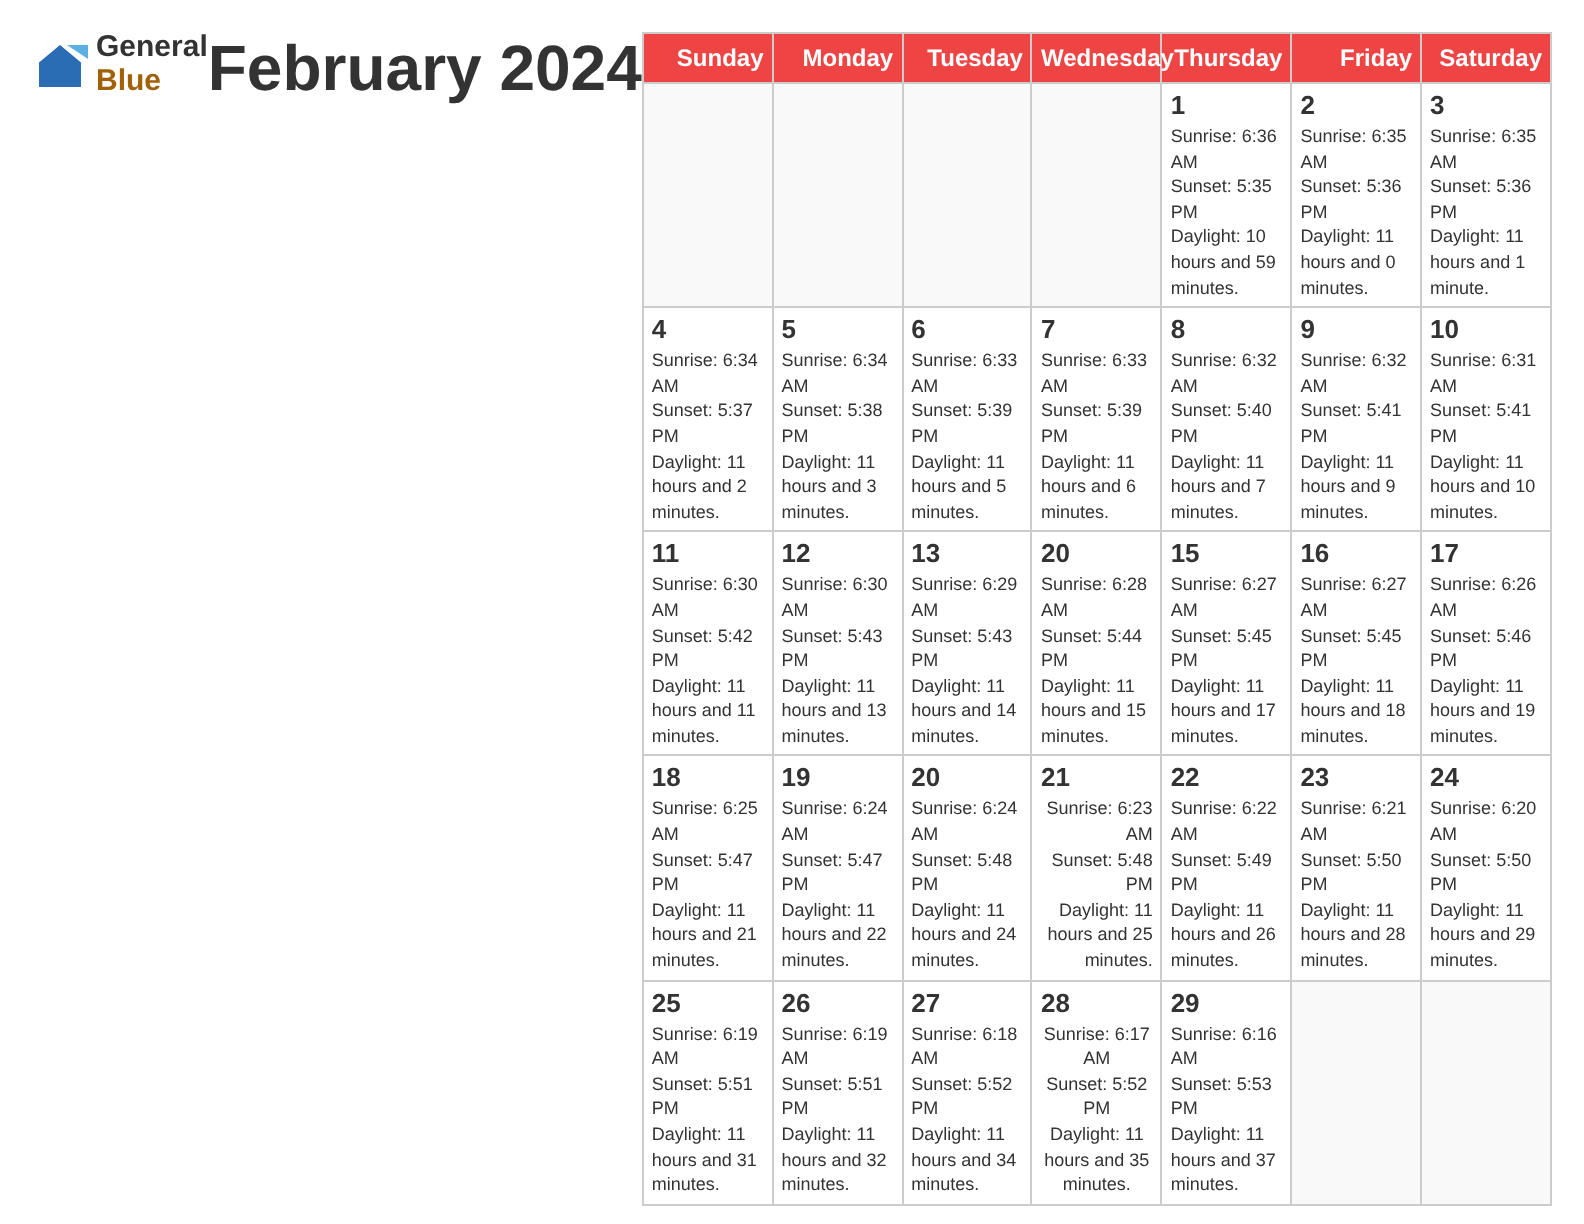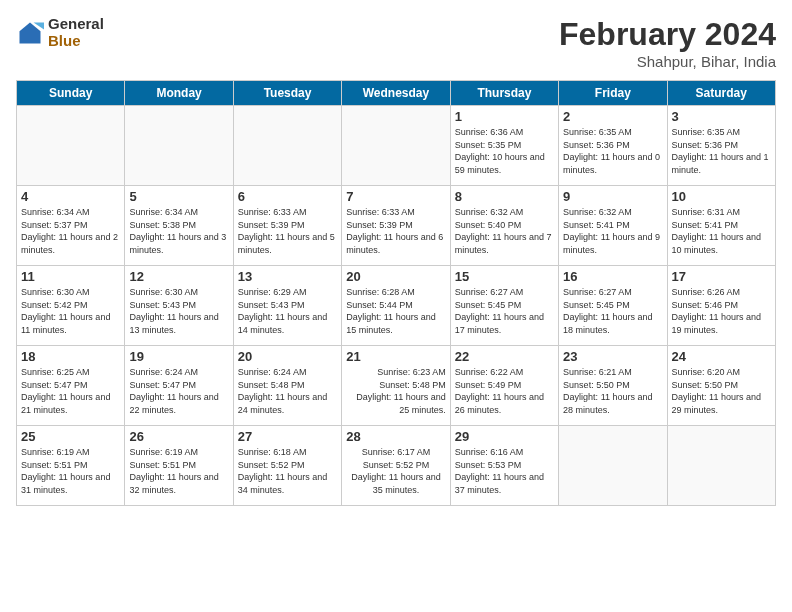--- a/index.html
+++ b/index.html
@@ -8,21 +8,21 @@
       background: #fff;
       width: 792px;
       height: 612px;
       overflow: hidden;
     }
     .page {
       width: 792px;
       height: 484px;
       padding: 16px;
       display: flex;
-      flex-direction: column;
+      flex-direction: row;
     }
     .header {
       display: flex;
       justify-content: space-between;
       align-items: flex-start;
       margin-bottom: 10px;
     }
     .logo {
       display: flex;
       align-items: center;
@@ -44,26 +44,26 @@
       font-size: 15px;
       color: #555;
     }
     .calendar-table {
       width: 100%;
       border-collapse: collapse;
       flex: 1;
       table-layout: fixed;
     }
     .calendar-table th {
-      background-color: #0369a1;
+      background-color: #ef4444;
       color: #fff;
       font-size: 12px;
       font-weight: bold;
       padding: 5px 4px;
-      text-align: center;
+      text-align: right;
       border: 1px solid #ccc;
     }
     .calendar-table td {
       border: 1px solid #ccc;
       vertical-align: top;
       padding: 3px 4px;
       font-size: 9.5px;
       color: #333;
       height: 80px;
       background: #fff;
@@ -95,21 +95,20 @@
       </svg>
       <div>
         <div style="font-size:15px;font-weight:bold;line-height:1.1;">
           <span style="color:#333">General</span><br>
           <span style="color:#a16207">Blue</span>
         </div>
       </div>
     </div>
     <div class="title-block">
       <div class="calendar-title">February 2024</div>
-      <div class="calendar-subtitle">Shahpur, Bihar, India</div>
     </div>
   </div>
 
   <table class="calendar-table">
     <thead>
       <tr>
       <th>Sunday</th>
           <th>Monday</th>
           <th>Tuesday</th>
           <th>Wednesday</th>

